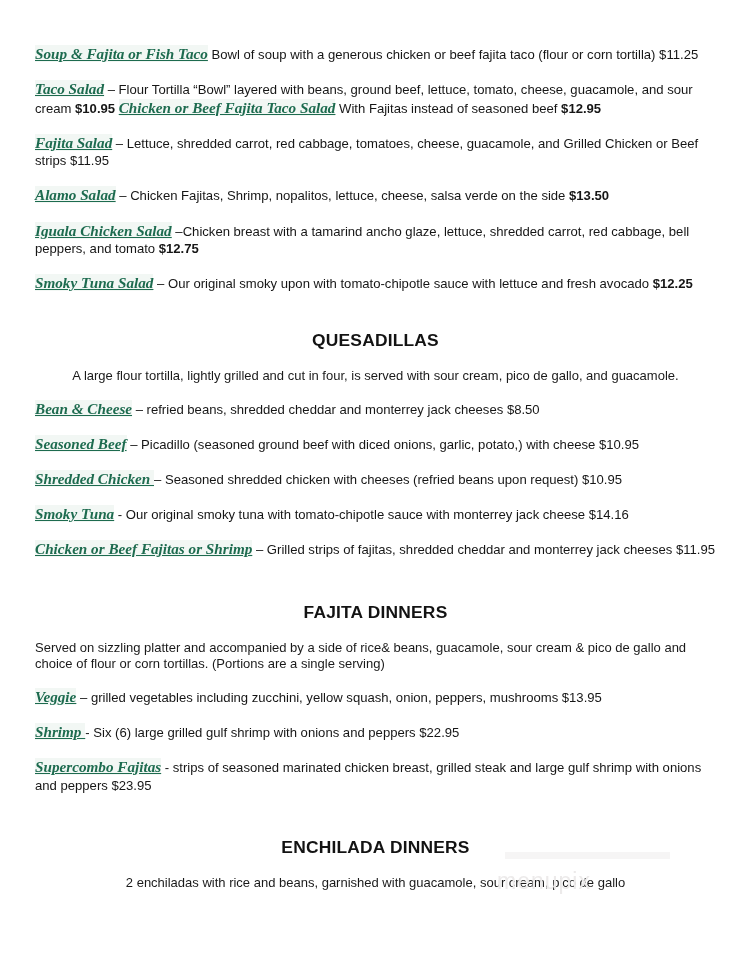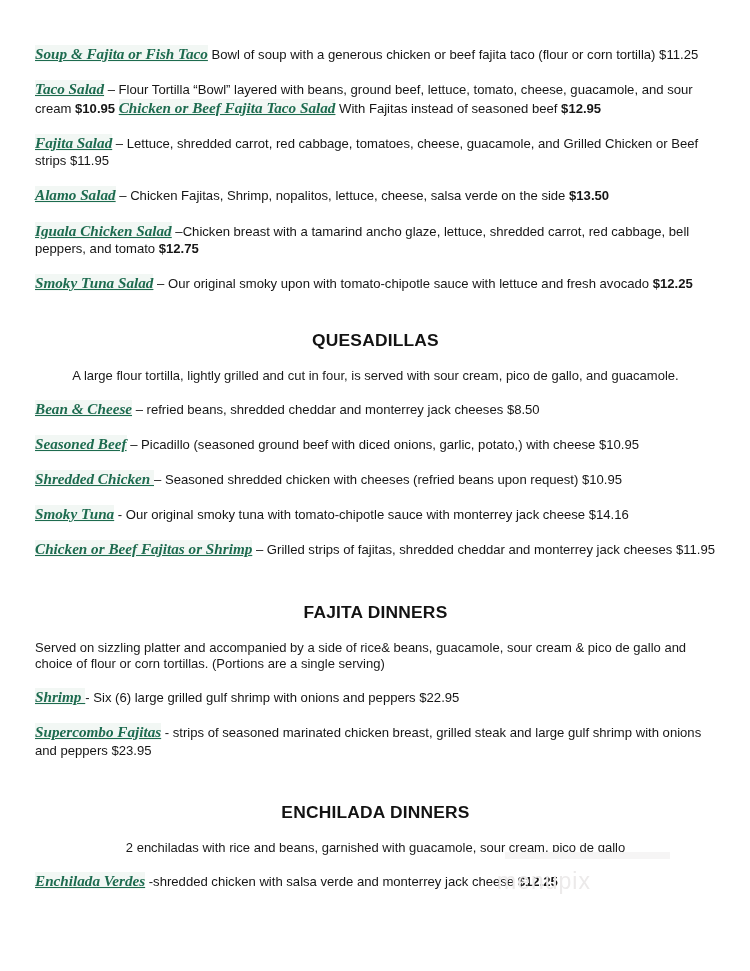--- a/index.html
+++ b/index.html
@@ -159,36 +159,36 @@
       </p>
     </div>
 
     <div class="sp-26"></div>
     <div>
       <h2 class="section-head">FAJITA DINNERS</h2>
       <p class="section-sub left">Served on sizzling platter and accompanied by a side of rice&amp; beans, guacamole, sour cream &amp; pico de gallo and choice of flour or corn tortillas. (Portions are a single serving)</p>
       <div class="gap-after-subtitle"></div>
 
       <p class="item">
+        <span class="name">Veggie</span><span class="desc"> – grilled vegetables including zucchini, yellow squash, onion, peppers, mushrooms $13.95</span>
+      </p>
+      <p class="item">
         <span class="name">Shrimp </span><span class="desc">- Six (6) large grilled gulf shrimp with onions and peppers $22.95</span>
       </p>
       <p class="item">
         <span class="name">Supercombo Fajitas</span><span class="desc"> - strips of seasoned marinated chicken breast, grilled steak and large gulf shrimp with onions and peppers $23.95</span>
       </p>
     </div>
 
     <div class="sp-26"></div>
     <div>
       <h2 class="section-head">ENCHILADA DINNERS</h2>
       <p class="section-sub">2 enchiladas with rice and beans, garnished with guacamole, sour cream, pico de gallo</p>
       <div class="gap-after-subtitle"></div>
 
-      <p class="item">
-        <span class="name">Enchilada Verdes</span><span class="desc"> -shredded chicken with salsa verde and monterrey jack cheese </span><span class="price">$12.25</span>
-      </p>
     </div>
 
   </div>
 
   <div class="watermark-bar"></div>
   <div class="watermark">menupix</div>
 
 </div>
 
 </body></html>

